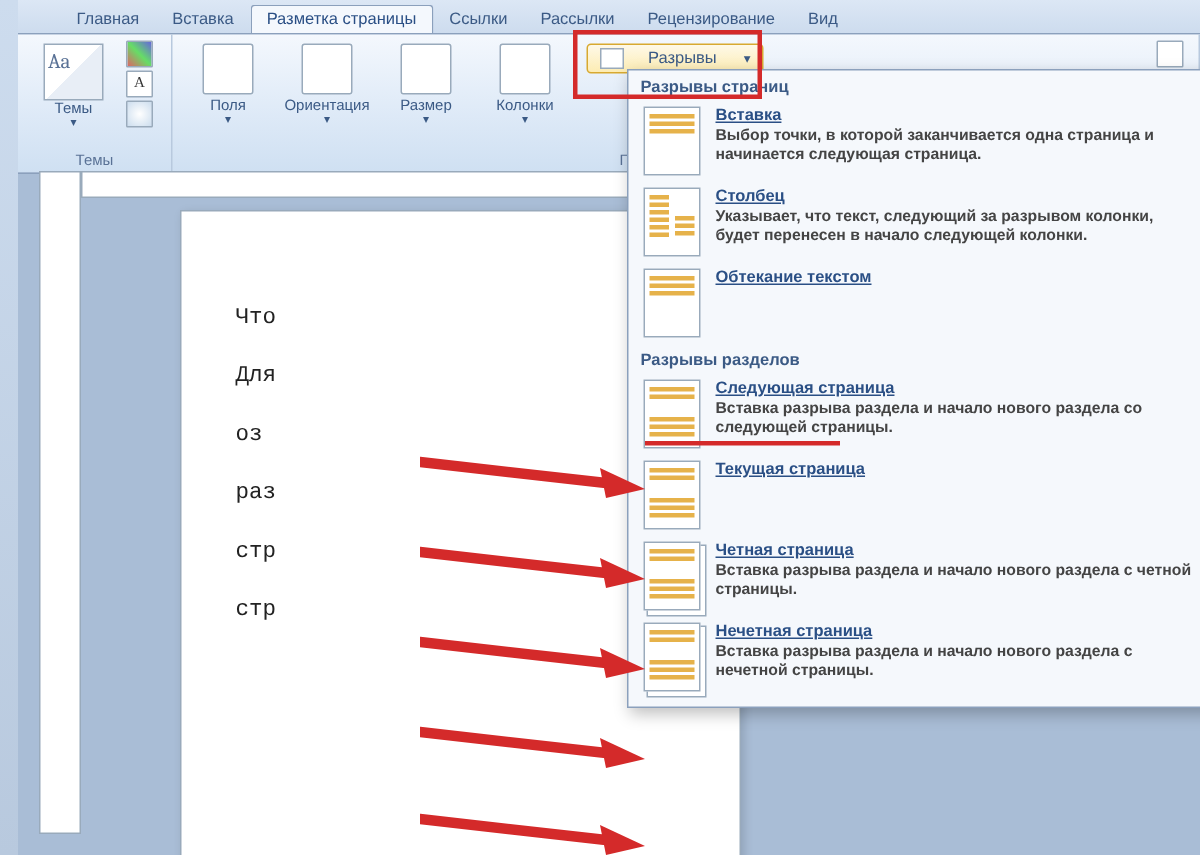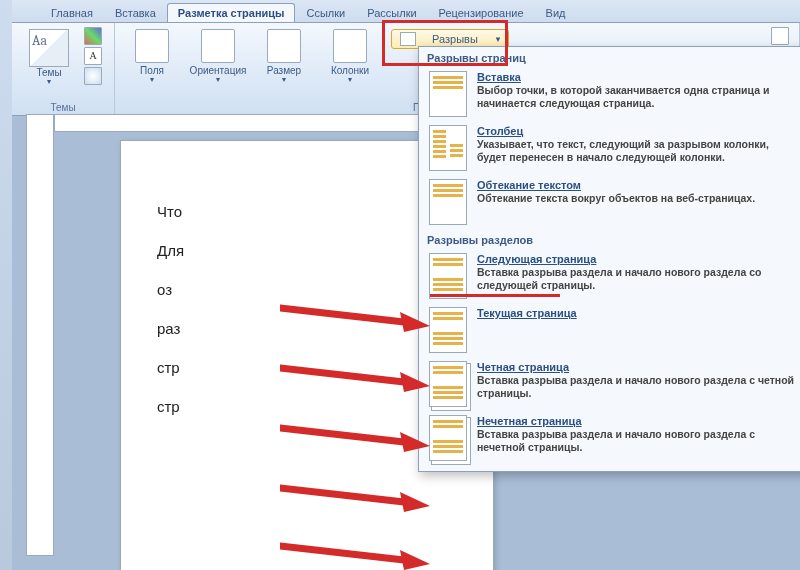--- a/index.html
+++ b/index.html
@@ -1,36 +1,36 @@
 <!DOCTYPE html>
 <html><head>
 <meta charset="utf-8">
 <style>
 body { margin:0; font-family:"Segoe UI",Tahoma,sans-serif; font-size:11px; color:#333; background:#a9bdd6; width:800px; height:570px; overflow:hidden; position:relative; }
 .workspace { position:absolute; left:12px; top:0; right:0; bottom:0; background:#a9bdd6; }
 .tabs { display:flex; background:linear-gradient(#dce7f5,#cddcee); border-bottom:1px solid #8ba0bc; padding-left:28px; height:22px; align-items:flex-end; }
 .tab { padding:3px 10px; font-size:11px; color:#3b5a85; cursor:default; border:1px solid transparent; border-bottom:none; border-radius:3px 3px 0 0;margin-top:26px; }
-.tab.active { background:#f4f8fd; border-color:#8ba0bc; font-weight:bold; color:#2a4f85; }
+.tab.active { background:#f4f8fd; border-color:#8ba0bc; font-weight:normal; color:#2a4f85; }
 .ribbon { background:linear-gradient(#f4f8fd,#dde9f7 60%,#cfe0f2); display:flex; height:92px; border-bottom:1px solid #8ba0bc; }
 .group { border-right:1px solid #b8c9de; padding:4px 6px 2px; display:flex; flex-direction:column; justify-content:space-between; }
 .group-body { display:flex; gap:4px; align-items:flex-start; }
 .group-label { text-align:center; font-size:10px; color:#5a7296; padding-top:2px; }
 .big-btn { display:flex; flex-direction:column; align-items:center; width:58px; padding:2px; border-radius:3px; cursor:default; }
 .big-btn .ico { width:32px; height:32px; background:#fff; border:1px solid #9ab; border-radius:2px; margin-bottom:2px; position:relative; }
 .big-btn .lbl { font-size:10px; color:#3b5a85; text-align:center; line-height:1.1; }
 .big-btn .drop::after { content:"▾"; font-size:8px; color:#3b5a85; display:block; }
 .mini-col { display:flex; flex-direction:column; gap:2px; }
 .mini-ico { width:16px; height:16px; background:#fff; border:1px solid #9ab; border-radius:1px; }
 .breaks-btn { display:inline-flex; align-items:center; gap:16px; padding:2px 8px; background:linear-gradient(#fef9e8,#fdecb3); border:1px solid #d8a930; border-radius:3px; font-size:11px; color:#3b5a85; }
 .breaks-btn::after { content:"▾"; font-size:9px; margin-left:2px; }
 .hl-box { position:absolute; border:3px solid #d42a2a; pointer-events:none; z-index:30; }
 .ruler { position:absolute; top:114px; left:14px; width:26px; height:440px; background:#fff; border:1px solid #9ab; }
 .ruler-h { position:absolute; top:114px; left:42px; right:0; height:16px; background:#fff; border:1px solid #9ab; z-index:1; }
 .doc { position:absolute; top:140px; left:108px; width:300px; height:440px; background:#fff; border:1px solid #9ab; box-shadow:2px 2px 6px rgba(0,0,0,.15); padding:40px 36px; z-index:2; }
-.doc-line { font-size:15px; color:#222; margin:22px 0; font-family:Liberation Sans, sans-serif; }
+.doc-line { font-size:15px; color:#222; margin:22px 0; font-family:Liberation Mono, monospace; }
 .dropdown { position:absolute; top:46px; left:406px; width:392px; background:#f5f8fc; border:1px solid #8ba0bc; box-shadow:2px 4px 10px rgba(0,0,0,.25); z-index:20; padding-bottom:6px; }
 .dd-header { font-size:11px; font-weight:bold; color:#3b5a85; padding:5px 8px 3px; }
 .dd-item { display:flex; gap:10px; padding:4px 10px; cursor:default; }
 .dd-icon { width:36px; height:44px; background:#fff; border:1px solid #9ab; flex-shrink:0; position:relative; }
 .dd-icon::before { content:""; position:absolute; left:3px; right:3px; top:4px; height:3px; background:#e6b24a; box-shadow:0 5px 0 #e6b24a,0 10px 0 #e6b24a; }
 .dd-icon.col::before { left:3px; right:20px; box-shadow:0 5px 0 #e6b24a,0 10px 0 #e6b24a,0 15px 0 #e6b24a,0 20px 0 #e6b24a,0 25px 0 #e6b24a; }
 .dd-icon.col::after { content:""; position:absolute; right:3px; left:20px; top:18px; height:3px; background:#e6b24a; box-shadow:0 5px 0 #e6b24a,0 10px 0 #e6b24a; }
 .dd-icon.sec::before { box-shadow:0 5px 0 #e6b24a; }
 .dd-icon.sec::after { content:""; position:absolute; left:3px; right:3px; top:24px; height:3px; background:#e6b24a; box-shadow:0 5px 0 #e6b24a,0 10px 0 #e6b24a; }
 .dd-icon.num { box-shadow:3px 3px 0 #fff, 3px 3px 0 1px #9ab; }
@@ -137,21 +137,20 @@
       <div class="dd-body">
         <div class="dd-title">Столбец</div>
         <div class="dd-desc">Указывает, что текст, следующий за разрывом колонки, будет перенесен в начало следующей колонки.</div>
       </div>
     </div>
 
     <div class="dd-item">
       <div class="dd-icon"></div>
       <div class="dd-body">
         <div class="dd-title">Обтекание текстом</div>
-        <div class="dd-desc">Обтекание текста вокруг объектов на веб-страницах.</div>
       </div>
     </div>
 
     <div class="dd-header">Разрывы разделов</div>
 
     <div class="dd-item">
       <div class="dd-icon sec"></div>
       <div class="dd-body">
         <div class="dd-title">Следующая страница</div>
         <div class="dd-desc">Вставка разрыва раздела и начало нового раздела со следующей страницы.</div>

